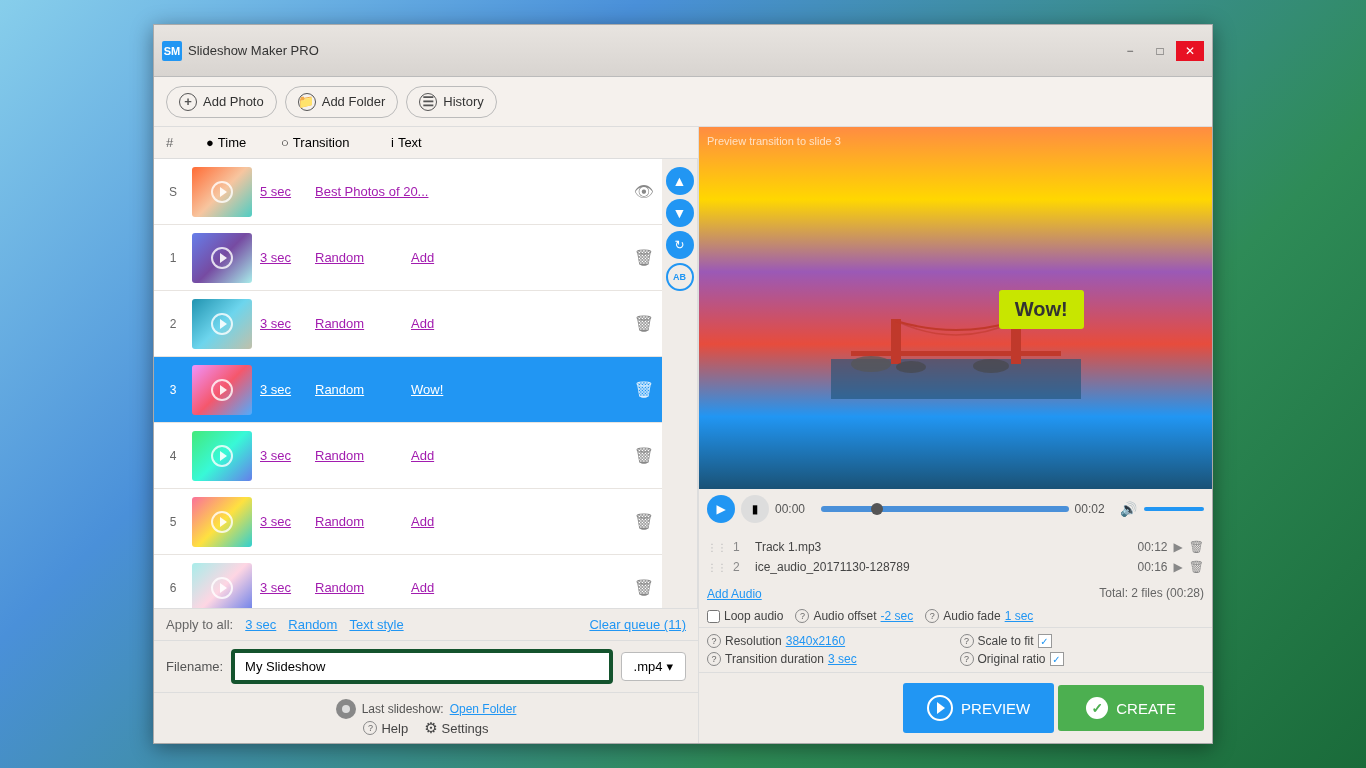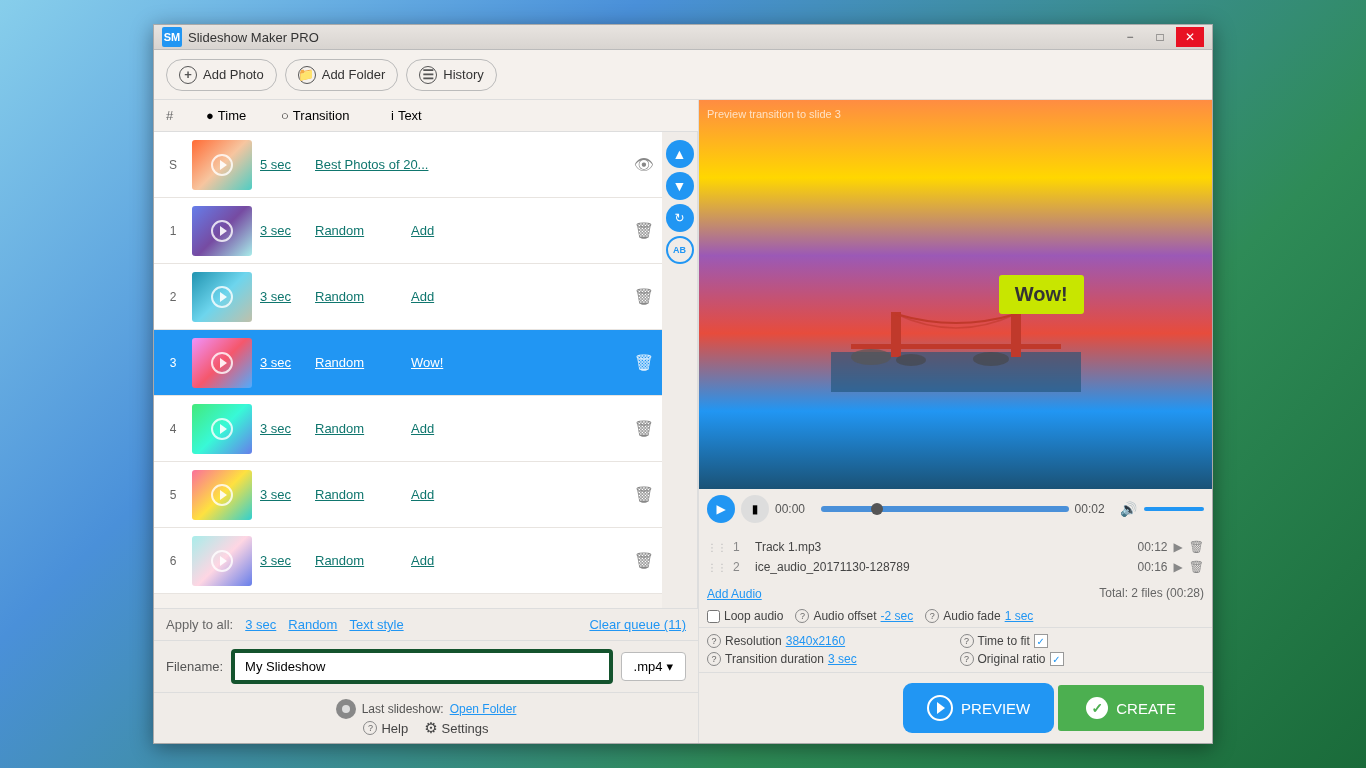--- a/index.html
+++ b/index.html
@@ -18,21 +18,21 @@
       width: 1060px;
       height: 720px;
       background: #f0ece8;
       border: 1px solid #aaa;
       box-shadow: 0 4px 20px rgba(0,0,0,0.4);
       display: flex;
       flex-direction: column;
     }
     .title-bar {
       background: linear-gradient(to bottom, #e8e4e0, #d8d4d0);
-      height: 25px;
+      height: 52px;
       display: flex;
       align-items: center;
       justify-content: space-between;
       padding: 0 8px;
       border-bottom: 1px solid #bbb;
       flex-shrink: 0;
     }
     .title-bar-left {
       display: flex;
       align-items: center;
@@ -184,21 +184,21 @@
     }
     .play-triangle {
       width: 0;
       height: 0;
       border-left: 7px solid rgba(255,255,255,0.9);
       border-top: 5px solid transparent;
       border-bottom: 5px solid transparent;
       margin-left: 2px;
     }
     .row-link {
-      color: #0f766e;
+      color: #a21caf;
       text-decoration: underline;
       cursor: pointer;
       font-size: 13px;
     }
     .row-time { width: 55px; }
     .row-transition { width: 80px; }
     .row-text { flex: 1; }
     .row-actions {
       display: flex;
       align-items: center;
@@ -493,21 +493,21 @@
       color: white;
       border: none;
       padding: 12px 24px;
       font-size: 15px;
       font-weight: 500;
       cursor: pointer;
       display: flex;
       align-items: center;
       gap: 8px;
       margin-right: 4px;
-      border-radius: 9px;
+      border-radius: 3px;
     }
     .create-action-btn {
       background: #4CAF50;
       color: white;
       border: none;
       padding: 12px 28px;
       font-size: 15px;
       font-weight: 500;
       cursor: pointer;
       display: flex;
@@ -861,21 +861,21 @@
       </div>
 
       <div class="settings-grid">
         <div class="settings-row">
           <div class="help-icon">?</div>
           <span>Resolution</span>
           <span class="settings-value">3840x2160</span>
         </div>
         <div class="settings-row">
           <div class="help-icon">?</div>
-          <span>Time to fit</span>
+          <span>Scale to fit</span>
           <div class="checkbox-square">✓</div>
         </div>
         <div class="settings-row">
           <div class="help-icon">?</div>
           <span>Transition duration</span>
           <span class="settings-value">3 sec</span>
         </div>
         <div class="settings-row">
           <div class="help-icon">?</div>
           <span>Original ratio</span>

